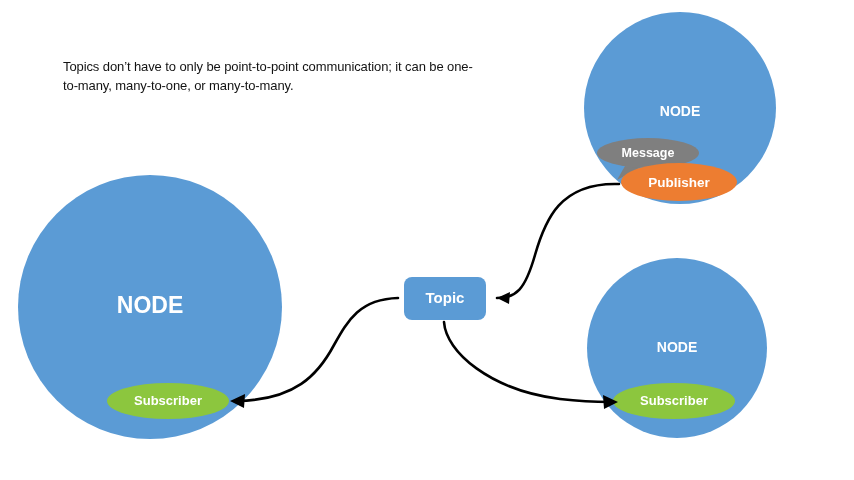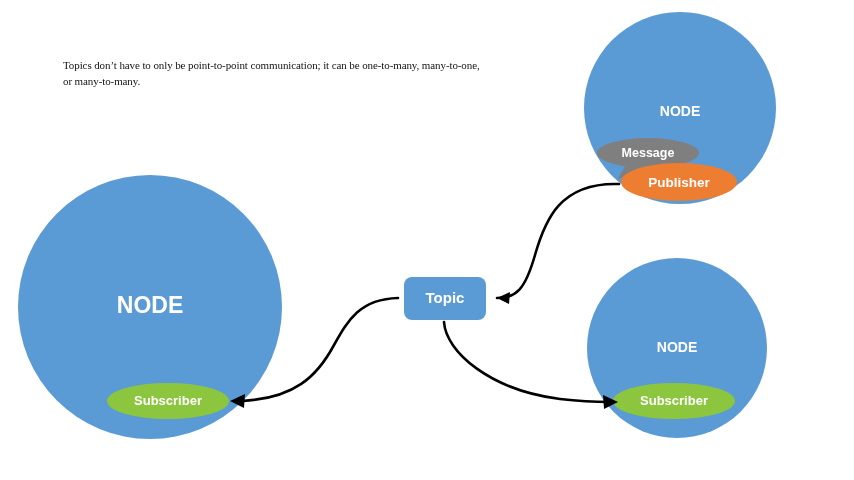--- a/index.html
+++ b/index.html
@@ -17,22 +17,22 @@
     position: relative;
     width: 854px;
     height: 480px;
     background: #ffffff;
   }
   #caption {
     position: absolute;
     left: 63px;
     top: 58px;
     width: 420px;
-    font-family: Liberation Serif, serif;
-    font-size: 11px;
+    font-family: Liberation Sans, sans-serif;
+    font-size: 13px;
     line-height: 1.45;
     color: #131313;
     letter-spacing: -0.1px;
     white-space: pre-line;
   }
   #diagram {
     position: absolute;
     left: 0;
     top: 0;
   }

